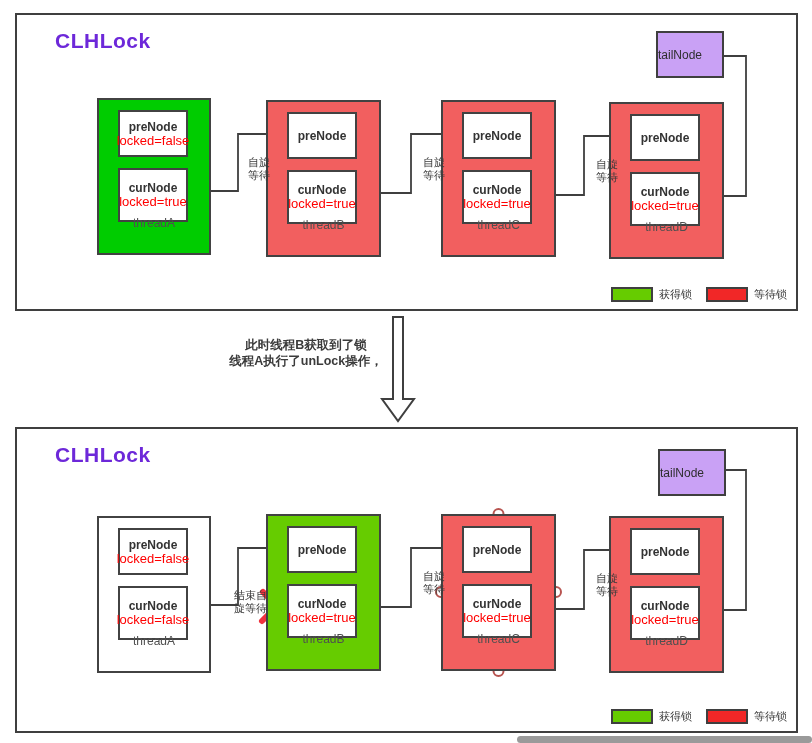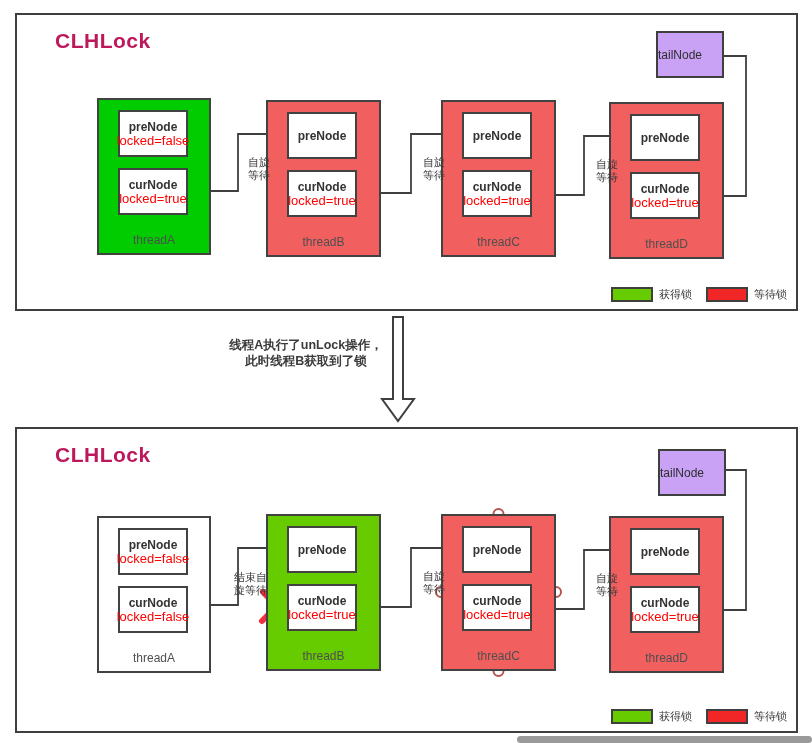--- a/index.html
+++ b/index.html
@@ -8,43 +8,43 @@
     font-family:"Liberation Sans","DejaVu Sans",sans-serif;
   }
   .panel{
     position:absolute;left:15px;width:783px;background:#fff;
     border:2px solid var(--panel-border,#3f3f3f);box-sizing:border-box;
   }
   #panel-top{top:13px;height:298px;}
   #panel-bottom{top:427px;height:306px;}
   .panel-title{
     position:absolute;left:38px;top:14px;font-size:21px;font-weight:bold;
-    color:#be185d;letter-spacing:.5px;
+    color:#6d28d9;letter-spacing:.5px;
   }
   .connector-layer{position:absolute;left:0;top:0;width:779px;height:100%;}
   .conn{stroke:var(--connector,#3f3f3f);stroke-width:1.8;fill:none;}
   .arrowhead{fill:var(--connector,#3f3f3f);}
   .cross{stroke:var(--cross-mark,#f0323e);stroke-width:6;stroke-linecap:round;fill:none;}
   .dot{fill:#ffffff;stroke:#b85450;stroke-width:2;}
   .thread{position:absolute;border:2px solid #424242;box-sizing:border-box;}
   .fill-waiting{background:var(--thread-waiting,#f25f5f);}
   .fill-acquired-top{background:var(--thread-acquired-top,#00cc00);}
   .fill-acquired-bottom{background:var(--thread-acquired-bottom,#66cc00);}
   .fill-none{background:#ffffff;}
   .node{
     position:absolute;left:19px;width:70px;background:#fff;border:2px solid #424242;
     box-sizing:border-box;display:flex;flex-direction:column;align-items:center;
     justify-content:center;line-height:14px;
   }
   .node.pre{top:10px;height:47px;}
-  .node.cur{top:68px;height:47px;}
+  .node.cur{top:68px;height:54px;}
   .node-label{font-size:12px;font-weight:bold;color:#333333;}
   .node-status{font-size:13px;color:var(--status-text,#ff0000);}
   .thread-name{
-    position:absolute;left:0;right:0;bottom:6px;text-align:center;
+    position:absolute;left:0;right:0;bottom:23px;text-align:center;
     font-size:12px;color:#4f4f4f;
   }
   .spin-label{
     position:absolute;font-size:11px;line-height:13px;color:#3b3b3b;
     white-space:pre-line;text-align:right;
   }
   .tail-node{
     position:absolute;left:639px;top:16px;width:68px;height:47px;
     background:var(--tail-node-fill,#c9a1f5);border:2px solid #3f3f3f;box-sizing:border-box;
     display:flex;align-items:center;font-size:12px;color:#2e2e2e;
@@ -149,22 +149,22 @@
 
   <div class="legend">
     <span class="swatch green"></span>
     <span>获得锁</span>
     <span class="swatch red"></span>
     <span>等待锁</span>
   </div>
 </div>
 
 <div class="transition-text">
+  <div>此时线程B获取到了锁</div>
   <div>线程A执行了unLock操作，</div>
-  <div>此时线程B获取到了锁</div>
 </div>
 <svg id="transition-arrow" width="60" height="112" viewBox="0 0 60 112">
   <path class="big-arrow" d="M23,4 L33,4 L33,86 L44,86 L28,108 L12,86 L23,86 Z"></path>
 </svg>
 
 <div class="panel" id="panel-bottom">
   <svg class="connector-layer" width="779" height="302" viewBox="0 0 779 302">
     <defs>
       <marker id="arr-b" viewBox="0 0 10 10" refX="9" refY="5" markerWidth="9" markerHeight="9" orient="auto-start-reverse">
         <path class="arrowhead" d="M0,0 L10,5 L0,10 z"></path>
@@ -227,21 +227,21 @@
       <div class="node-label">preNode</div>
       <div class="node-status"></div>
     </div>
     <div class="node cur">
       <div class="node-label">curNode</div>
       <div class="node-status">locked=true</div>
     </div>
     <div class="thread-name">threadD</div>
   </div>
 
-  <div class="spin-label" style="left:214px;top:142px;width:36px;">结束自
+  <div class="spin-label" style="left:214px;top:160px;width:36px;">结束自
 旋等待</div>
   <div class="spin-label" style="left:402px;top:141px;width:26px;">自旋
 等待</div>
   <div class="spin-label" style="left:575px;top:143px;width:26px;">自旋
 等待</div>
 
   <div class="tail-node" style="top:20px;left:641px;">
     <span>tailNode</span>
   </div>
 

